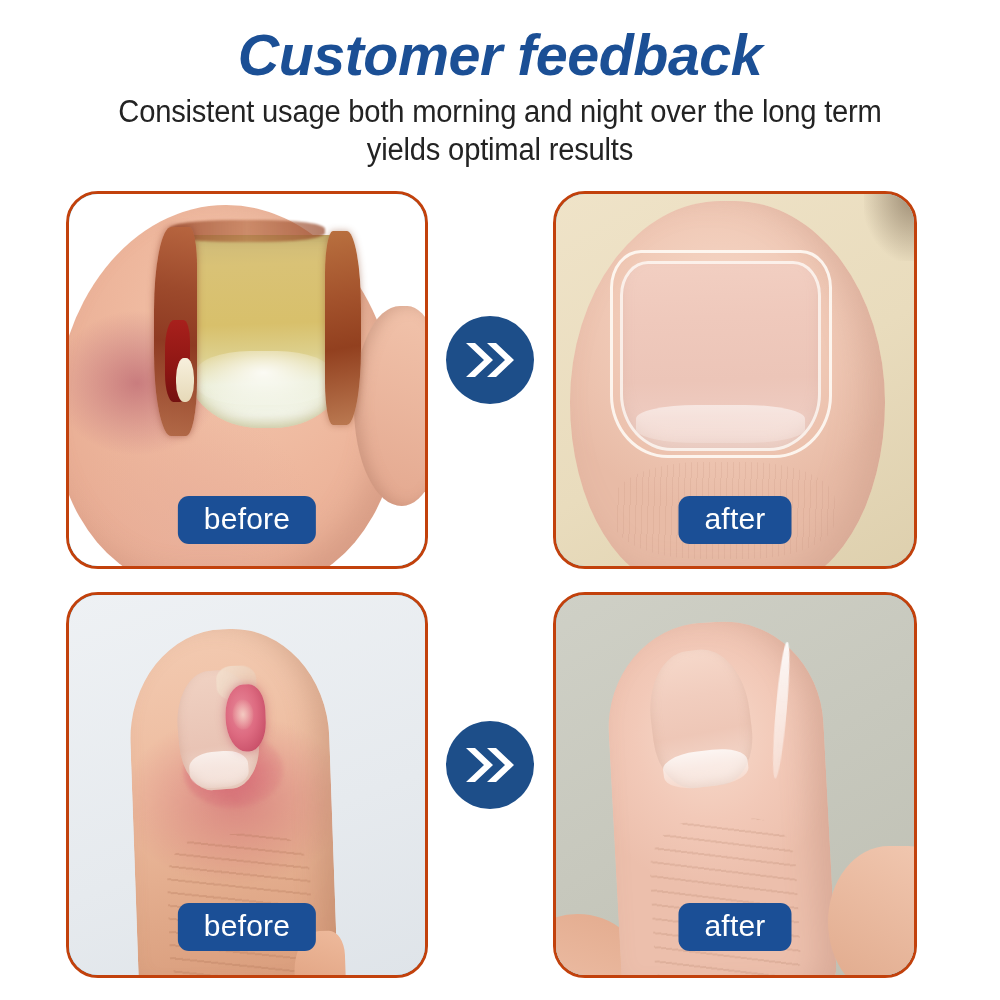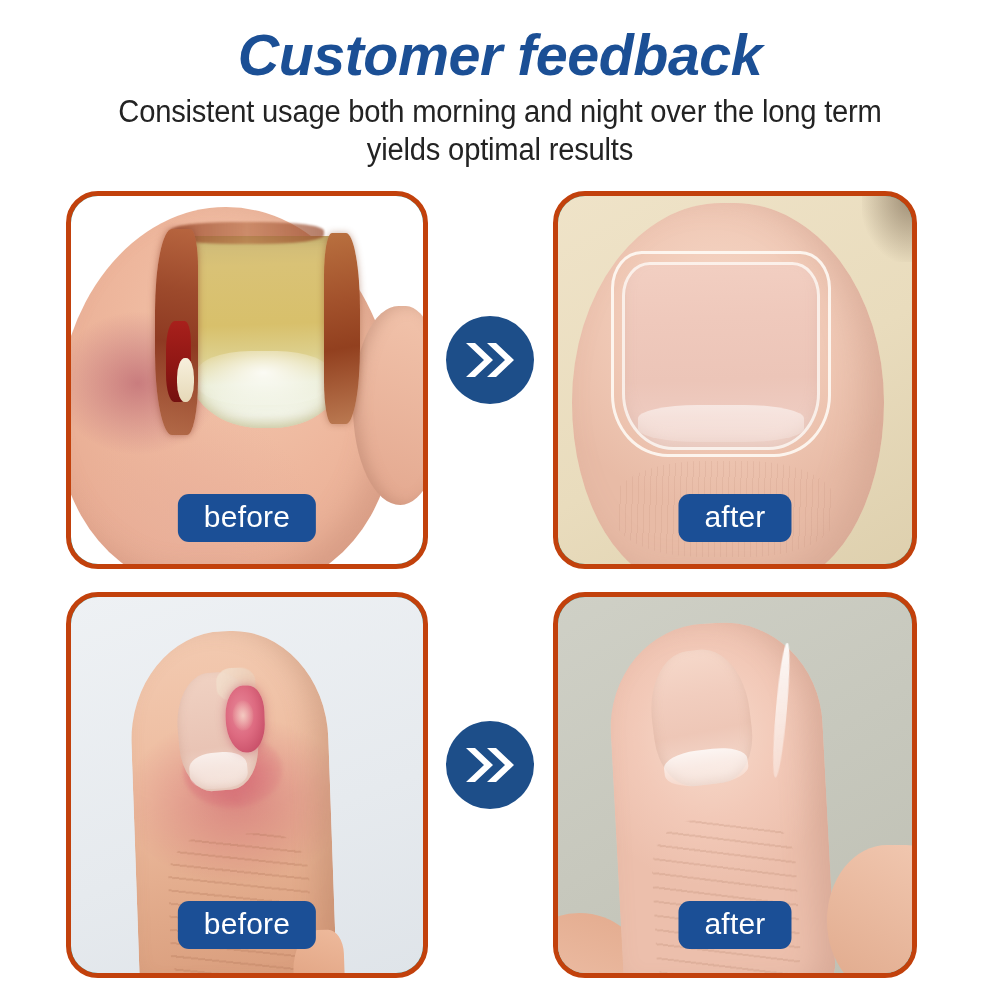--- a/index.html
+++ b/index.html
@@ -63,24 +63,24 @@
     position: absolute;
     left: 0;
     top: 0;
     width: 1000px;
     height: 1000px;
   }
 
   .card {
     position: absolute;
     box-sizing: border-box;
-    border: 5px solid #c2410c;
+    border: 3px solid #c2410c;
     border-radius: 32px;
     overflow: hidden;
-    background: #0f766e;
+    background: #7dd3fc;
   }
   .card.tl { left: 66px;  top: 191px; width: 362px; height: 378px; }
   .card.tr { left: 553px; top: 191px; width: 364px; height: 378px; }
   .card.bl { left: 66px;  top: 592px; width: 362px; height: 386px; }
   .card.br { left: 553px; top: 592px; width: 364px; height: 386px; }
 
   .photo {
     position: absolute;
     inset: 0;
     overflow: hidden;

